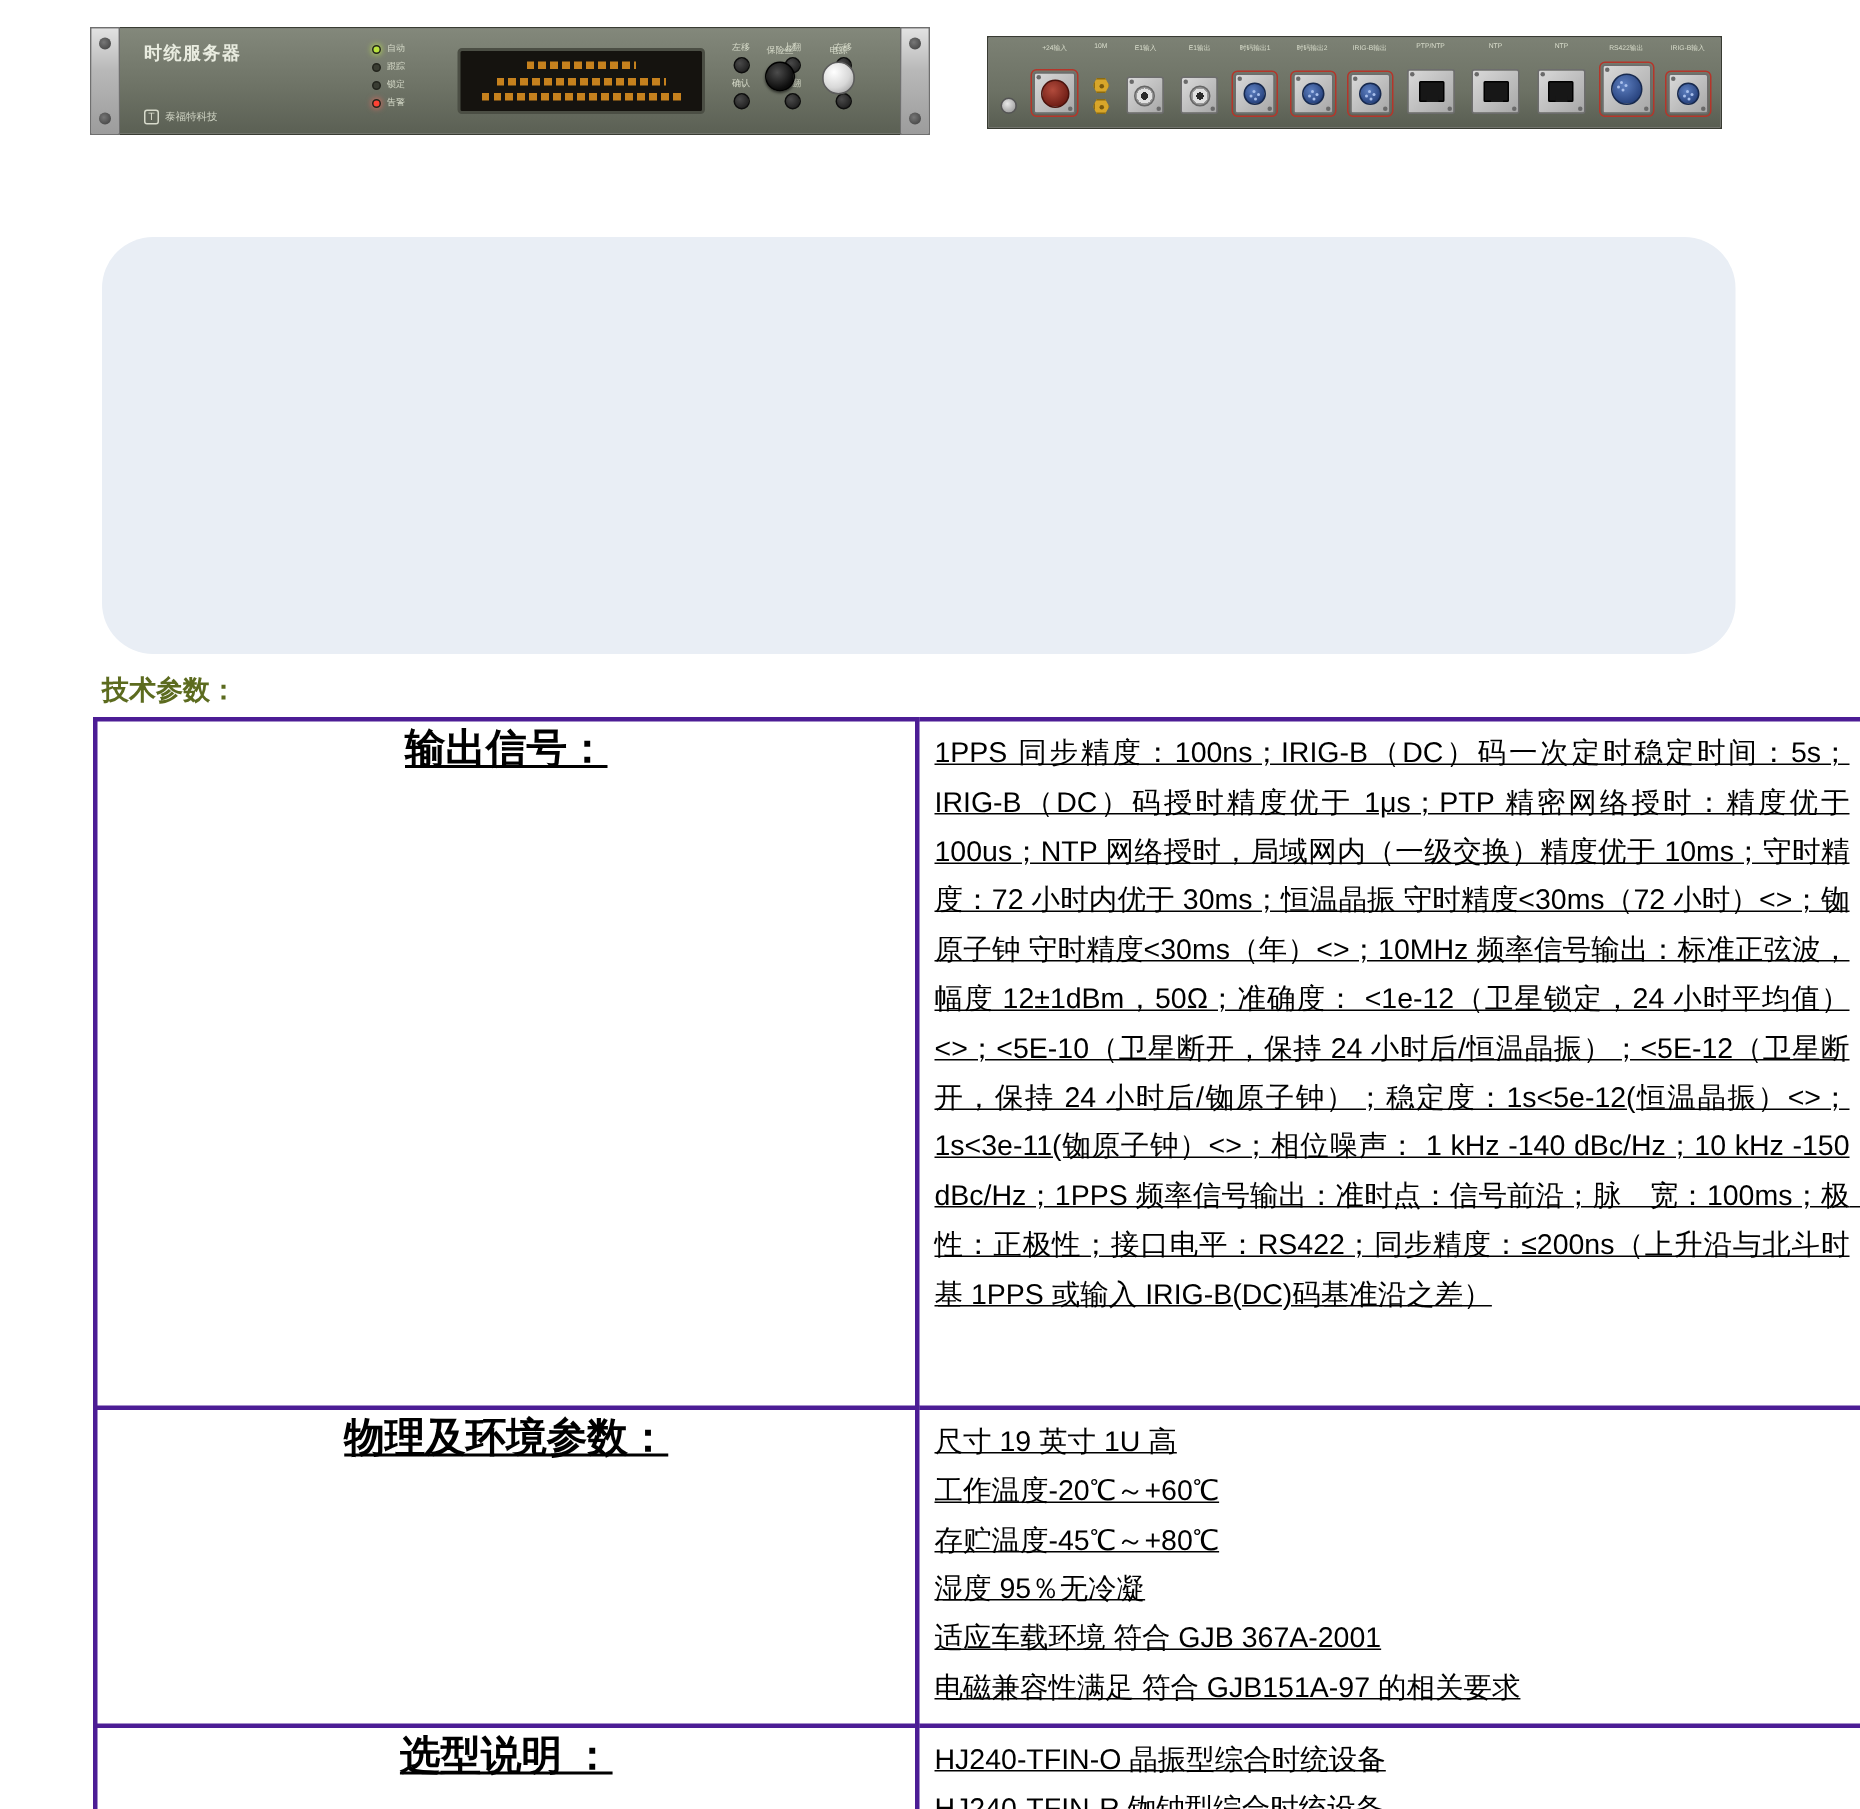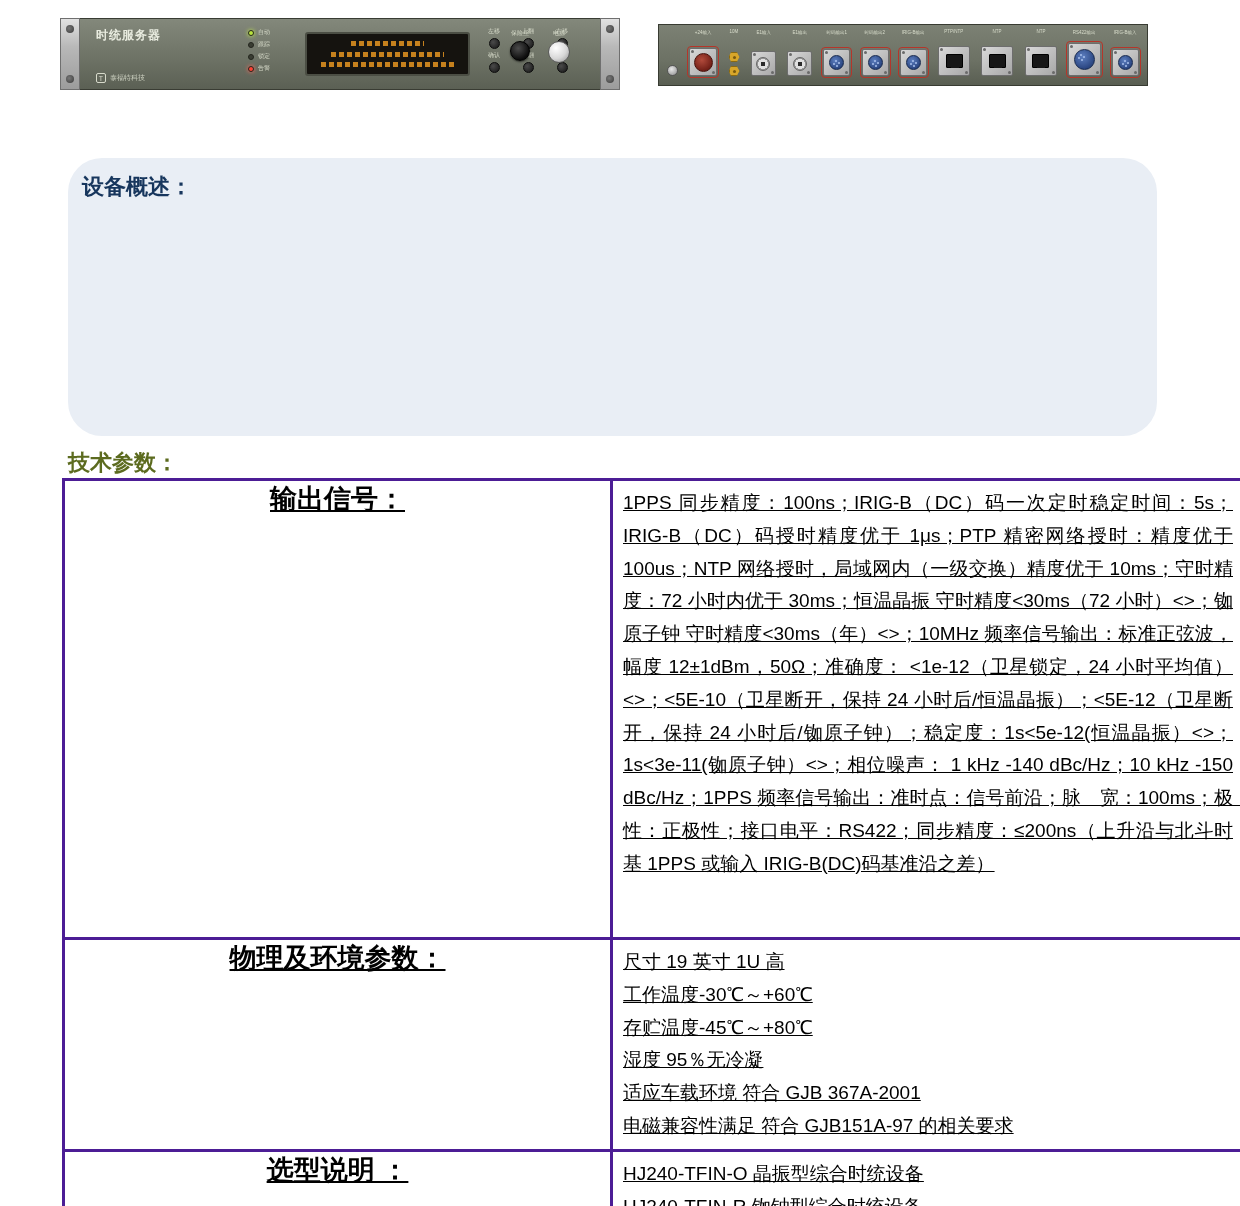--- a/index.html
+++ b/index.html
@@ -102,21 +102,21 @@
   .overview p {
     font-family:"Liberation Serif", serif; color:#43503f; font-size:20px; line-height:37px;
     text-align:justify; text-indent:2em; margin-top:8px;
   }
   .overview p.p2 { margin-top:2px; }
   .hl-green { color:#2e8b2e; font-weight:bold; }
 
   
   .tech-heading {
     position:absolute; left:68px; top:448px; font-family:"Liberation Serif", serif;
-    color:#5c6b1f; font-size:22px; font-weight:bold;
+    color:#5c6b1f; font-size:18px; font-weight:bold;
   }
   table.params {
     position:absolute; left:62px; top:478px; width:1117px;
     border-collapse:collapse; table-layout:fixed;
   }
   table.params td { border:3px solid #4c1d95; vertical-align:top;text-decoration:underline; }
   td.pname {
     width:548px; text-align:center; vertical-align:middle;
     font-family:"Liberation Serif", serif; font-weight:bold; font-size:27px; color:#000;
   }
@@ -282,38 +282,37 @@
   </div>
   <div class="port">
     <span class="port-label">IRIG-B输入</span>
     <span class="flange red-box" style="width:27px;height:27px">
         <span class="circ-blue"></span>
       </span>
   </div>
 </div>
 
 <section class="overview">
-  <div class="overview-heading">设备概述：</div>
 </section>
 
 <div class="tech-heading">技术参数：</div>
 
 <table class="params">
   <tbody>
       <tr class="row1">
     <td class="pname">输出信号：</td>
     <td class="pvalue">
       <div class="vtext">1PPS 同步精度：100ns；IRIG-B（DC）码一次定时稳定时间：5s；IRIG-B（DC）码授时精度优于 1μs；PTP 精密网络授时：精度优于 100us；NTP 网络授时，局域网内（一级交换）精度优于 10ms；守时精度：72 小时内优于 30ms；恒温晶振 守时精度&lt;30ms（72 小时）&lt;&gt;；铷原子钟 守时精度&lt;30ms（年）&lt;&gt;；10MHz 频率信号输出：标准正弦波，幅度 12±1dBm，50Ω；准确度： &lt;1e-12（卫星锁定，24 小时平均值）&lt;&gt;；&lt;5E-10（卫星断开，保持 24 小时后/恒温晶振）；&lt;5E-12（卫星断开，保持 24 小时后/铷原子钟）；稳定度：1s&lt;5e-12(恒温晶振）&lt;&gt;；1s&lt;3e-11(铷原子钟）&lt;&gt;；相位噪声： 1 kHz -140 dBc/Hz；10 kHz -150 dBc/Hz；1PPS 频率信号输出：准时点：信号前沿；脉　宽：100ms；极　性：正极性；接口电平：RS422；同步精度：≤200ns（上升沿与北斗时基 1PPS 或输入 IRIG-B(DC)码基准沿之差）</div>
     </td>
   </tr>
   <tr class="row2">
     <td class="pname">物理及环境参数：</td>
     <td class="pvalue">
       <div class="vline">尺寸 19 英寸 1U 高</div>
-      <div class="vline">工作温度-30℃～+60℃</div>
+      <div class="vline">工作温度-20℃～+60℃</div>
       <div class="vline">存贮温度-45℃～+80℃</div>
       <div class="vline">湿度 95％无冷凝</div>
       <div class="vline">适应车载环境  符合 GJB 367A-2001</div>
       <div class="vline">电磁兼容性满足  符合 GJB151A-97 的相关要求</div>
     </td>
   </tr>
   <tr class="row3">
     <td class="pname">选型说明 ：</td>
     <td class="pvalue">
       <div class="vline">HJ240-TFIN-O  晶振型综合时统设备</div>

